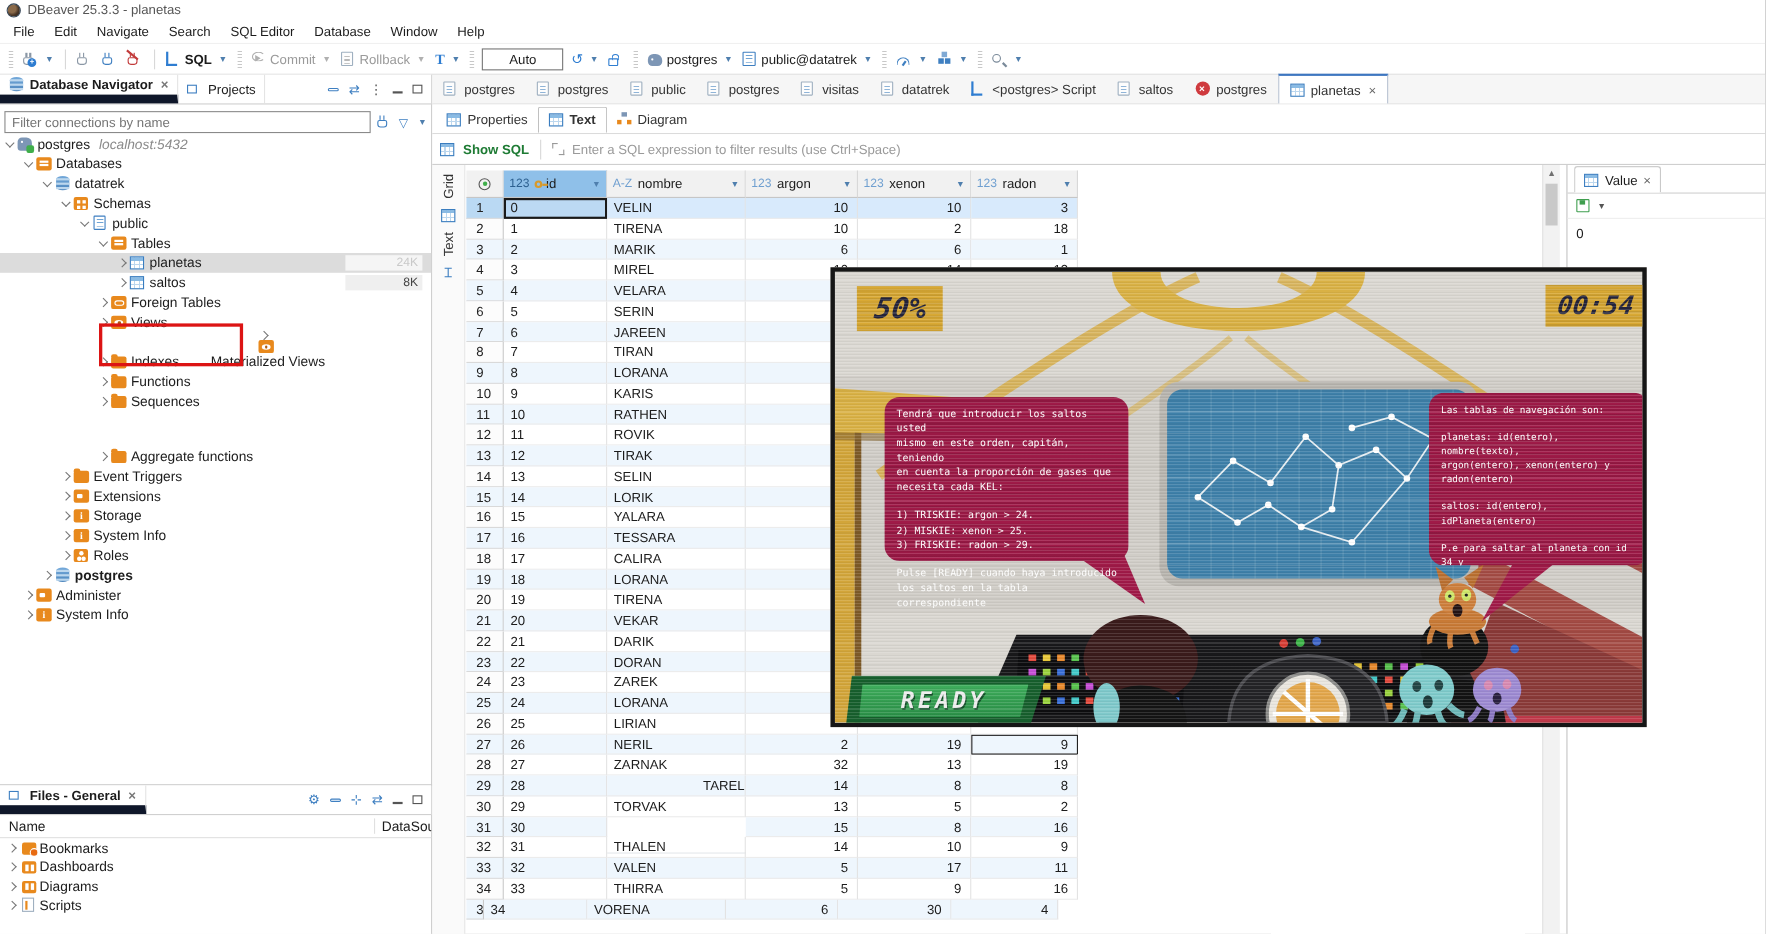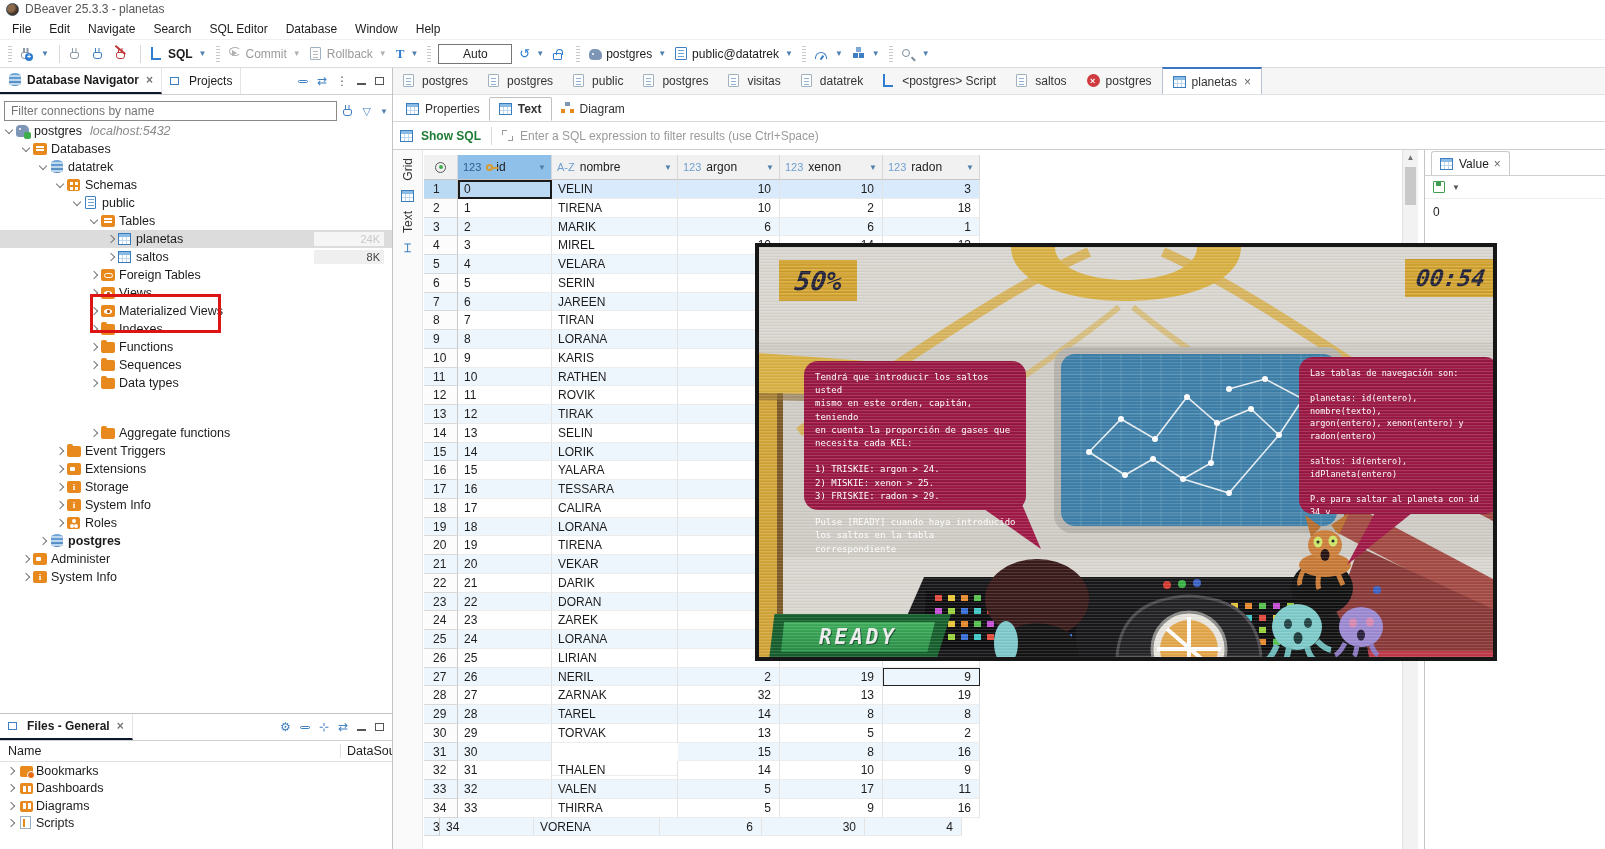--- a/index.html
+++ b/index.html
@@ -92,21 +92,21 @@
   .i-dash::after{content:"";position:absolute;left:2.5px;top:2.5px;width:3px;height:6px;background:#fff;box-shadow:5px 0 0 #fff}
   .i-script{width:11px;height:13px;background:#fff;border:1px solid #9fb0c0}
   .i-script::after{content:"";position:absolute;left:2px;top:2px;width:3px;height:8px;border-left:2px solid #e8891d}
   .chev{display:inline-block;width:6px;height:6px;border-right:1.5px solid #777;border-bottom:1.5px solid #777;flex:none}
   .chev.closed{transform:rotate(-45deg);margin:0 4px 0 0}
   .chev.open{transform:rotate(45deg);margin:-3px 4px 0 0}
   
   #nav-panel{left:0;top:68px;width:393px;height:645px;border-right:1px solid #c4c4c4;background:#fff}
   .view-tabs{height:27px;display:flex;align-items:center;border-bottom:1px solid #d0d0d0;background:#fff}
   .view-tab{display:flex;align-items:center;gap:5px;height:100%;padding:0 8px;border-right:1px solid #e4e4e4}
-  .view-tab.active{border-bottom:2px solid #0f172a;font-weight:bold}
+  .view-tab.active{border-bottom:8px solid #0f172a;font-weight:bold}
   .view-tab .close{color:#777;font-size:12px;margin-left:2px}
   .hdr-icons{margin-left:auto;display:flex;align-items:center;gap:9px;padding-right:8px;color:#3e7fc1;font-size:12px}
   .mini-sq{width:9px;height:8px;border:1.5px solid #555}
   .mini-min{width:9px;height:2.5px;background:#555;margin-top:6px}
   .mini-dash{width:10px;height:3px;border:1px solid #3e7fc1;border-radius:2px}
   #nav-filter{margin:6px 4px 4px 4px;display:flex;align-items:center;gap:6px}
   #nav-filter input{flex:1;height:20px;border:1px solid #8a8a8a;padding:0 6px;font:12px "Liberation Sans",sans-serif;color:#333}
   #tree{position:absolute;left:0;top:54px;right:0}
   .tree-row{display:flex;align-items:center;height:18px;font-size:12.5px;white-space:nowrap}
   .tree-row.selected{background:#dcdcdc}
@@ -408,54 +408,47 @@
           </span>
           <span class="lbl">Foreign Tables</span>
         </div>
         <div class="tree-row" style="padding-left: 91px;">
           <span class="chev closed"></span>
           <span class="ic">
             <span class="abs i-eye"></span>
           </span>
           <span class="lbl">Views</span>
         </div>
+        <div class="tree-row" style="padding-left: 91px; flex-direction: column;">
+          <span class="chev closed"></span>
+          <span class="ic">
+            <span class="abs i-eye"></span>
+          </span>
+          <span class="lbl">Materialized Views</span>
+        </div>
         <div class="tree-row" style="padding-left: 91px;">
           <span class="chev closed"></span>
           <span class="ic">
-            <span class="abs i-eye"></span>
-          </span>
-          <span class="lbl">Materialized Views</span>
+            <span class="abs i-folder"></span>
+          </span>
+          <span class="lbl">Indexes</span>
         </div>
         <div class="tree-row" style="padding-left: 91px;">
           <span class="chev closed"></span>
           <span class="ic">
             <span class="abs i-folder"></span>
           </span>
-          <span class="lbl">Indexes</span>
+          <span class="lbl">Functions</span>
         </div>
         <div class="tree-row" style="padding-left: 91px;">
           <span class="chev closed"></span>
           <span class="ic">
             <span class="abs i-folder"></span>
           </span>
-          <span class="lbl">Functions</span>
-        </div>
-        <div class="tree-row" style="padding-left: 91px;">
-          <span class="chev closed"></span>
-          <span class="ic">
-            <span class="abs i-folder"></span>
-          </span>
           <span class="lbl">Sequences</span>
-        </div>
-        <div class="tree-row" style="padding-left: 91px;">
-          <span class="chev closed"></span>
-          <span class="ic">
-            <span class="abs i-folder"></span>
-          </span>
-          <span class="lbl">Data types</span>
         </div>
         <div class="tree-row" style="padding-left: 91px; margin-top: 32px;">
           <span class="chev closed"></span>
           <span class="ic">
             <span class="abs i-folder"></span>
           </span>
           <span class="lbl">Aggregate functions</span>
         </div>
         <div class="tree-row" style="padding-left: 57px;">
           <span class="chev closed"></span>
@@ -926,21 +919,21 @@
         <div class="g-cell rownum" style="width: 34px;">28</div>
         <div class="g-cell cell-txt" style="width: 94px;">27</div>
         <div class="g-cell cell-txt" style="width: 126px;">ZARNAK</div>
         <div class="g-cell cell-num" style="width: 102px;">32</div>
         <div class="g-cell cell-num" style="width: 103px;">13</div>
         <div class="g-cell cell-num" style="width: 97px;">19</div>
       </div>
       <div class="g-row odd">
         <div class="g-cell rownum" style="width: 34px;">29</div>
         <div class="g-cell cell-txt" style="width: 94px;">28</div>
-        <div class="g-cell cell-txt" style="width: 126px;">TAREL</div>
+        <div class="g-cell cell-txt" style="width: 126px; text-align: right;">TAREL</div>
         <div class="g-cell cell-num" style="width: 102px;">14</div>
         <div class="g-cell cell-num" style="width: 103px;">8</div>
         <div class="g-cell cell-num" style="width: 97px;">8</div>
       </div>
       <div class="g-row">
         <div class="g-cell rownum" style="width: 34px;">30</div>
         <div class="g-cell cell-txt" style="width: 94px;">29</div>
         <div class="g-cell cell-txt" style="width: 126px;">TORVAK</div>
         <div class="g-cell cell-num" style="width: 102px;">13</div>
         <div class="g-cell cell-num" style="width: 103px;">5</div>

